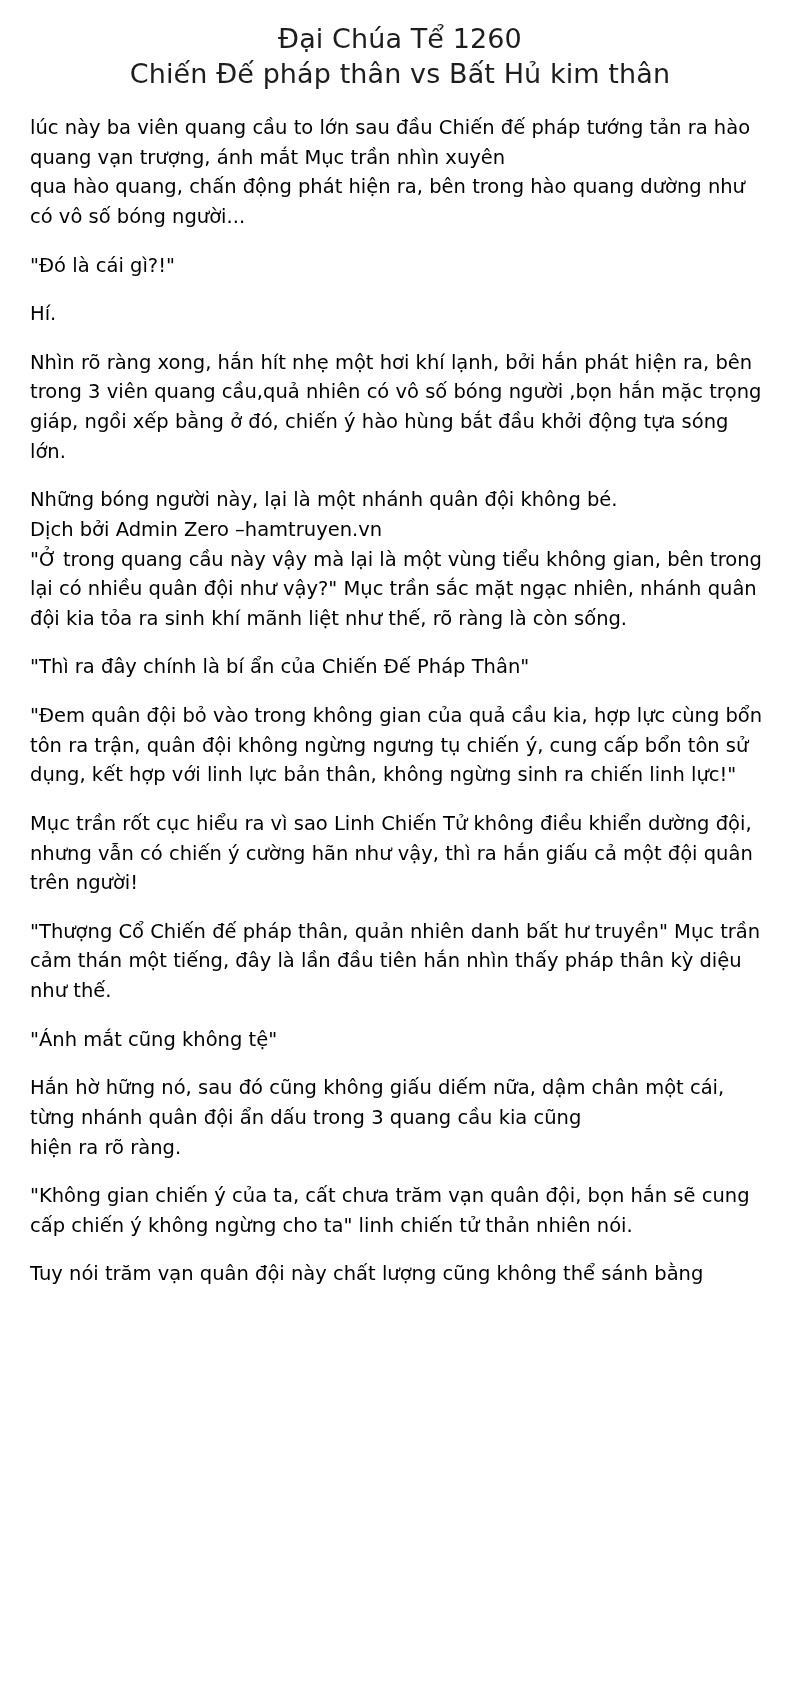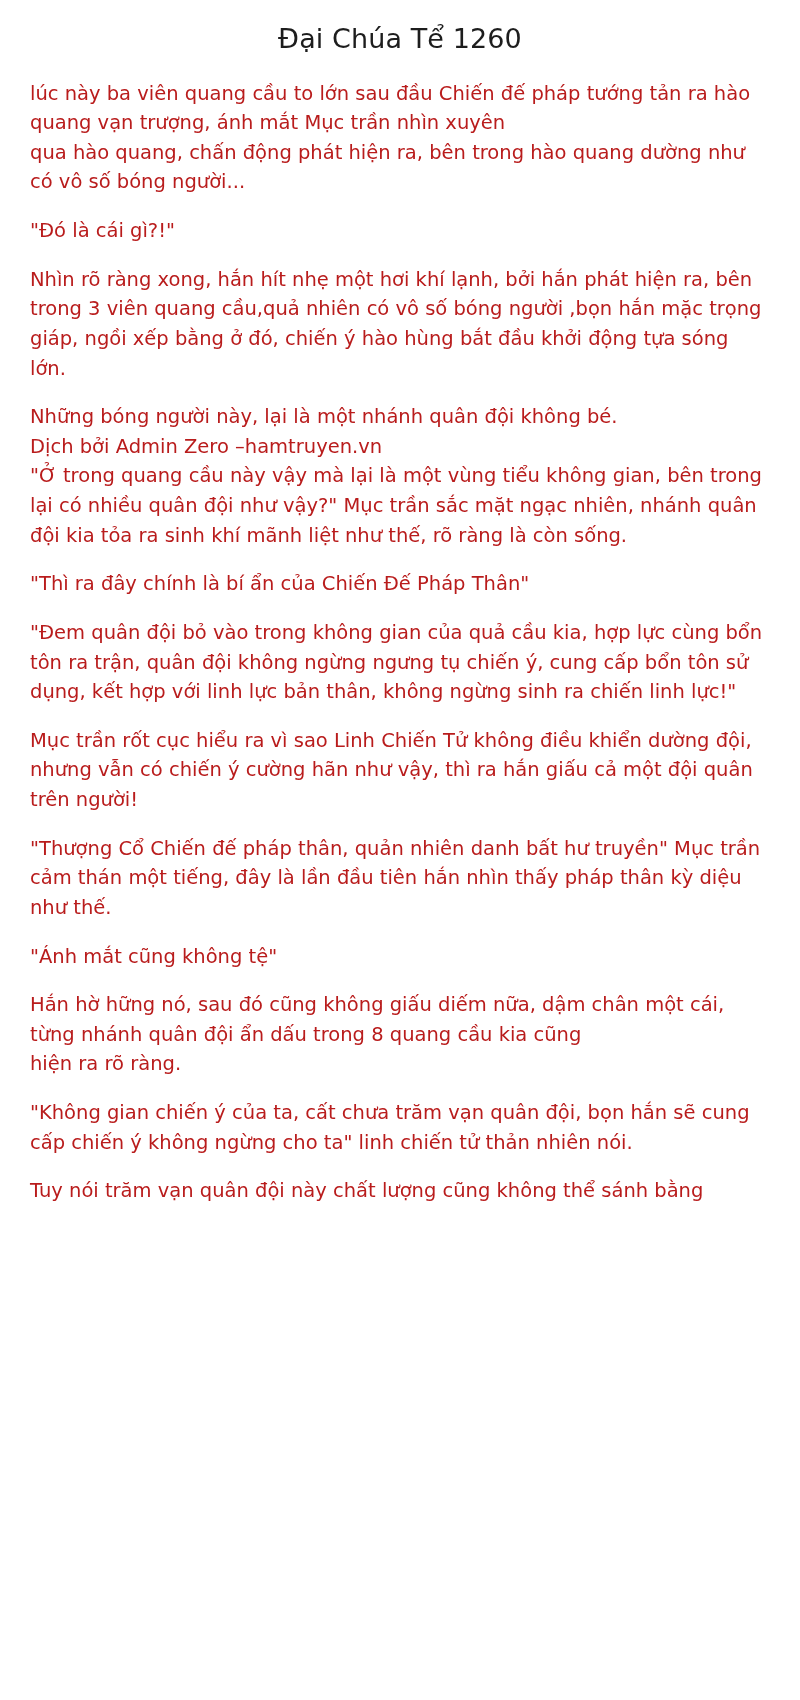--- a/index.html
+++ b/index.html
@@ -27,51 +27,53 @@
   .title-line {
     font-size: 27px;
     line-height: 1.28;
     font-weight: 400;
     color: #1d1d1d;
     letter-spacing: 0.1px;
   }
   .body-text {
     font-size: 19.5px;
     line-height: 1.52;
-    color: #b91c1c;
+    color: #000000;
   }
   .para {
     margin: 0 0 19px 0;
     white-space: pre-line;
   }
   .para.tight {
     margin-bottom: 14px;
   }
 </style>
 </head>
 <body>
 
 <div class="page">
 
   <div class="title-block">
     <div class="title-line">Đại Chúa Tể 1260</div>
+    <div class="title-line">Chiến Đế pháp thân vs Bất Hủ kim thân</div>
   </div>
 
   <div class="body-text">
     <p class="para">lúc này ba viên quang cầu to lớn sau đầu Chiến đế pháp tướng tản ra hào quang vạn trượng, ánh mắt Mục trần nhìn xuyên
 qua hào quang, chấn động phát hiện ra, bên trong hào quang dường như có vô số bóng người...</p>
     <p class="para">"Đó là cái gì?!"</p>
+    <p class="para">Hí.</p>
     <p class="para">Nhìn rõ ràng xong, hắn hít nhẹ một hơi khí lạnh, bởi hắn phát hiện ra, bên trong 3 viên quang cầu,quả nhiên có vô số bóng người ,bọn hắn mặc trọng giáp, ngồi xếp bằng ở đó, chiến ý hào hùng bắt đầu khởi động tựa sóng lớn.</p>
     <p class="para">Những bóng người này, lại là một nhánh quân đội không bé.
 Dịch bởi Admin Zero –hamtruyen.vn
 "Ở trong quang cầu này vậy mà lại là một vùng tiểu không gian, bên trong lại có nhiều quân đội như vậy?" Mục trần sắc mặt ngạc nhiên, nhánh quân đội kia tỏa ra sinh khí mãnh liệt như thế, rõ ràng là còn sống.</p>
     <p class="para">"Thì ra đây chính là bí ẩn của Chiến Đế Pháp Thân"</p>
     <p class="para">"Đem quân đội bỏ vào trong không gian của quả cầu kia, hợp lực cùng bổn tôn ra trận, quân đội không ngừng ngưng tụ chiến ý, cung cấp bổn tôn sử dụng, kết hợp với linh lực bản thân, không ngừng sinh ra chiến linh lực!"</p>
     <p class="para">Mục trần rốt cục hiểu ra vì sao Linh Chiến Tử không điều khiển dường đội, nhưng vẫn có chiến ý cường hãn như vậy, thì ra hắn giấu cả một đội quân trên người!</p>
     <p class="para">"Thượng Cổ Chiến đế pháp thân, quản nhiên danh bất hư truyền" Mục trần cảm thán một tiếng, đây là lần đầu tiên hắn nhìn thấy pháp thân kỳ diệu như thế.</p>
     <p class="para">"Ánh mắt cũng không tệ"</p>
-    <p class="para">Hắn hờ hững nó, sau đó cũng không giấu diếm nữa, dậm chân một cái, từng nhánh quân đội ẩn dấu trong 8 quang cầu kia cũng
+    <p class="para">Hắn hờ hững nó, sau đó cũng không giấu diếm nữa, dậm chân một cái, từng nhánh quân đội ẩn dấu trong 3 quang cầu kia cũng
 hiện ra rõ ràng.</p>
     <p class="para">"Không gian chiến ý của ta, cất chưa trăm vạn quân đội, bọn hắn sẽ cung cấp chiến ý không ngừng cho ta" linh chiến tử thản nhiên nói.</p>
     <p class="para tight">Tuy nói trăm vạn quân đội này chất lượng cũng không thể sánh bằng</p>
   </div>
 
 </div>
 
 </body></html>

